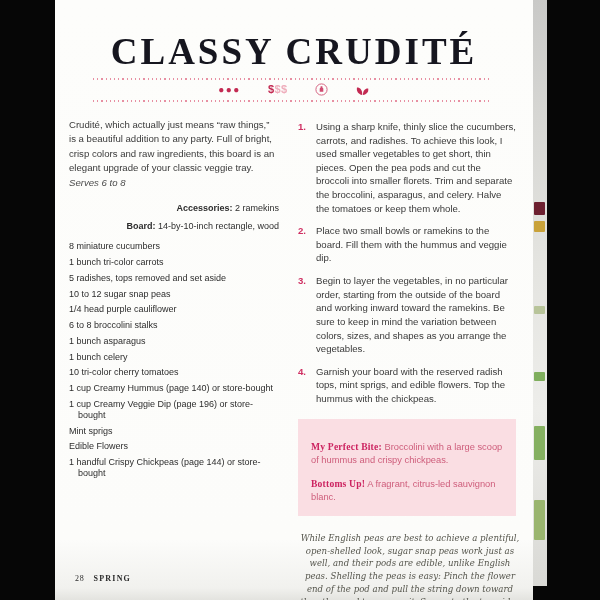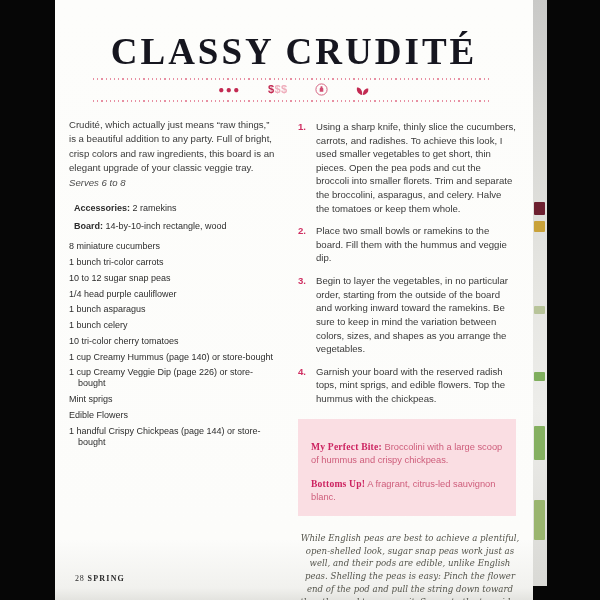--- a/index.html
+++ b/index.html
@@ -46,21 +46,21 @@
     position:absolute;left:14px;top:118px;width:210px;
     color:#333;
   }
   .col-right{
     position:absolute;left:243px;top:118px;width:218px;
   }
   .intro{
     margin:0 0 12px 0;font-size:9.6px;line-height:1.5;color:#3a3a3a;
   }
   .intro em{font-style:italic;color:#4a4a4a;}
-  .meta-line{margin:0 0 6px 5px;font-size:9px;line-height:1.35;color:#2d2d2d;}
+  .meta-line{margin:0 0 6px 5px;font-size:9px;line-height:1.35;color:#2d2d2d;text-align:right;}
   .meta-line strong{font-weight:700;}
   .ingredients{
     list-style:none;margin:9px 0 0 0;padding:0;
   }
   .ingredients li{
     font-size:9px;line-height:1.22;color:#2d2d2d;
     margin:0 0 4.8px 0;padding-left:9px;text-indent:-9px;
   }
   .steps{list-style:none;margin:2px 0 0 0;padding:0;}
   .steps li{display:flex;gap:7px;margin:0 0 9px 0;}
@@ -79,21 +79,21 @@
   .note{
     margin:16px 0 0 2px;width:220px;text-align:center;
     font-family:"DejaVu Serif", cursive, serif;font-style:italic;
     font-size:8.6px;line-height:1.5;color:#54544b;
   }
   .footer{
     position:absolute;left:20px;bottom:17px;
     font-family:"Liberation Serif", serif;font-size:8px;color:#2b2b2b;
     letter-spacing:.8px;
   }
-  .footer .pgnum{margin-right:3px;font-weight:400;text-align:right;}
+  .footer .pgnum{margin-right:9px;font-weight:400;text-align:right;}
   .footer .section{font-weight:700;letter-spacing:1.2px;}
 </style>
 </head>
 <body>
 
 <div class="page">
 
   <h1 class="title">CLASSY CRUDITÉ</h1>
 
   <div class="dotted-rule rule-top"></div>
@@ -122,35 +122,37 @@
 
     <p class="meta-line"><strong>Accessories:</strong> <span>2 ramekins</span></p>
     <p class="meta-line"><strong>Board:</strong> <span>14-by-10-inch rectangle, wood</span></p>
 
     <ul class="ingredients">
 
         <li>8 miniature cucumbers</li>
 
         <li>1 bunch tri-color carrots</li>
 
+        <li>5 radishes, tops removed and set aside</li>
 
         <li>10 to 12 sugar snap peas</li>
 
         <li>1/4 head purple cauliflower</li>
 
+        <li>6 to 8 broccolini stalks</li>
 
         <li>1 bunch asparagus</li>
 
         <li>1 bunch celery</li>
 
         <li>10 tri-color cherry tomatoes</li>
 
         <li>1 cup Creamy Hummus (page 140) or store-bought</li>
 
-        <li>1 cup Creamy Veggie Dip (page 226) or store-bought</li>
+        <li>1 cup Creamy Veggie Dip (page 196) or store-bought</li>
 
         <li>Mint sprigs</li>
 
         <li>Edible Flowers</li>
 
         <li>1 handful Crispy Chickpeas (page 144) or store-bought</li>
       </ul>
   </div>
 
   <div class="col-right">

